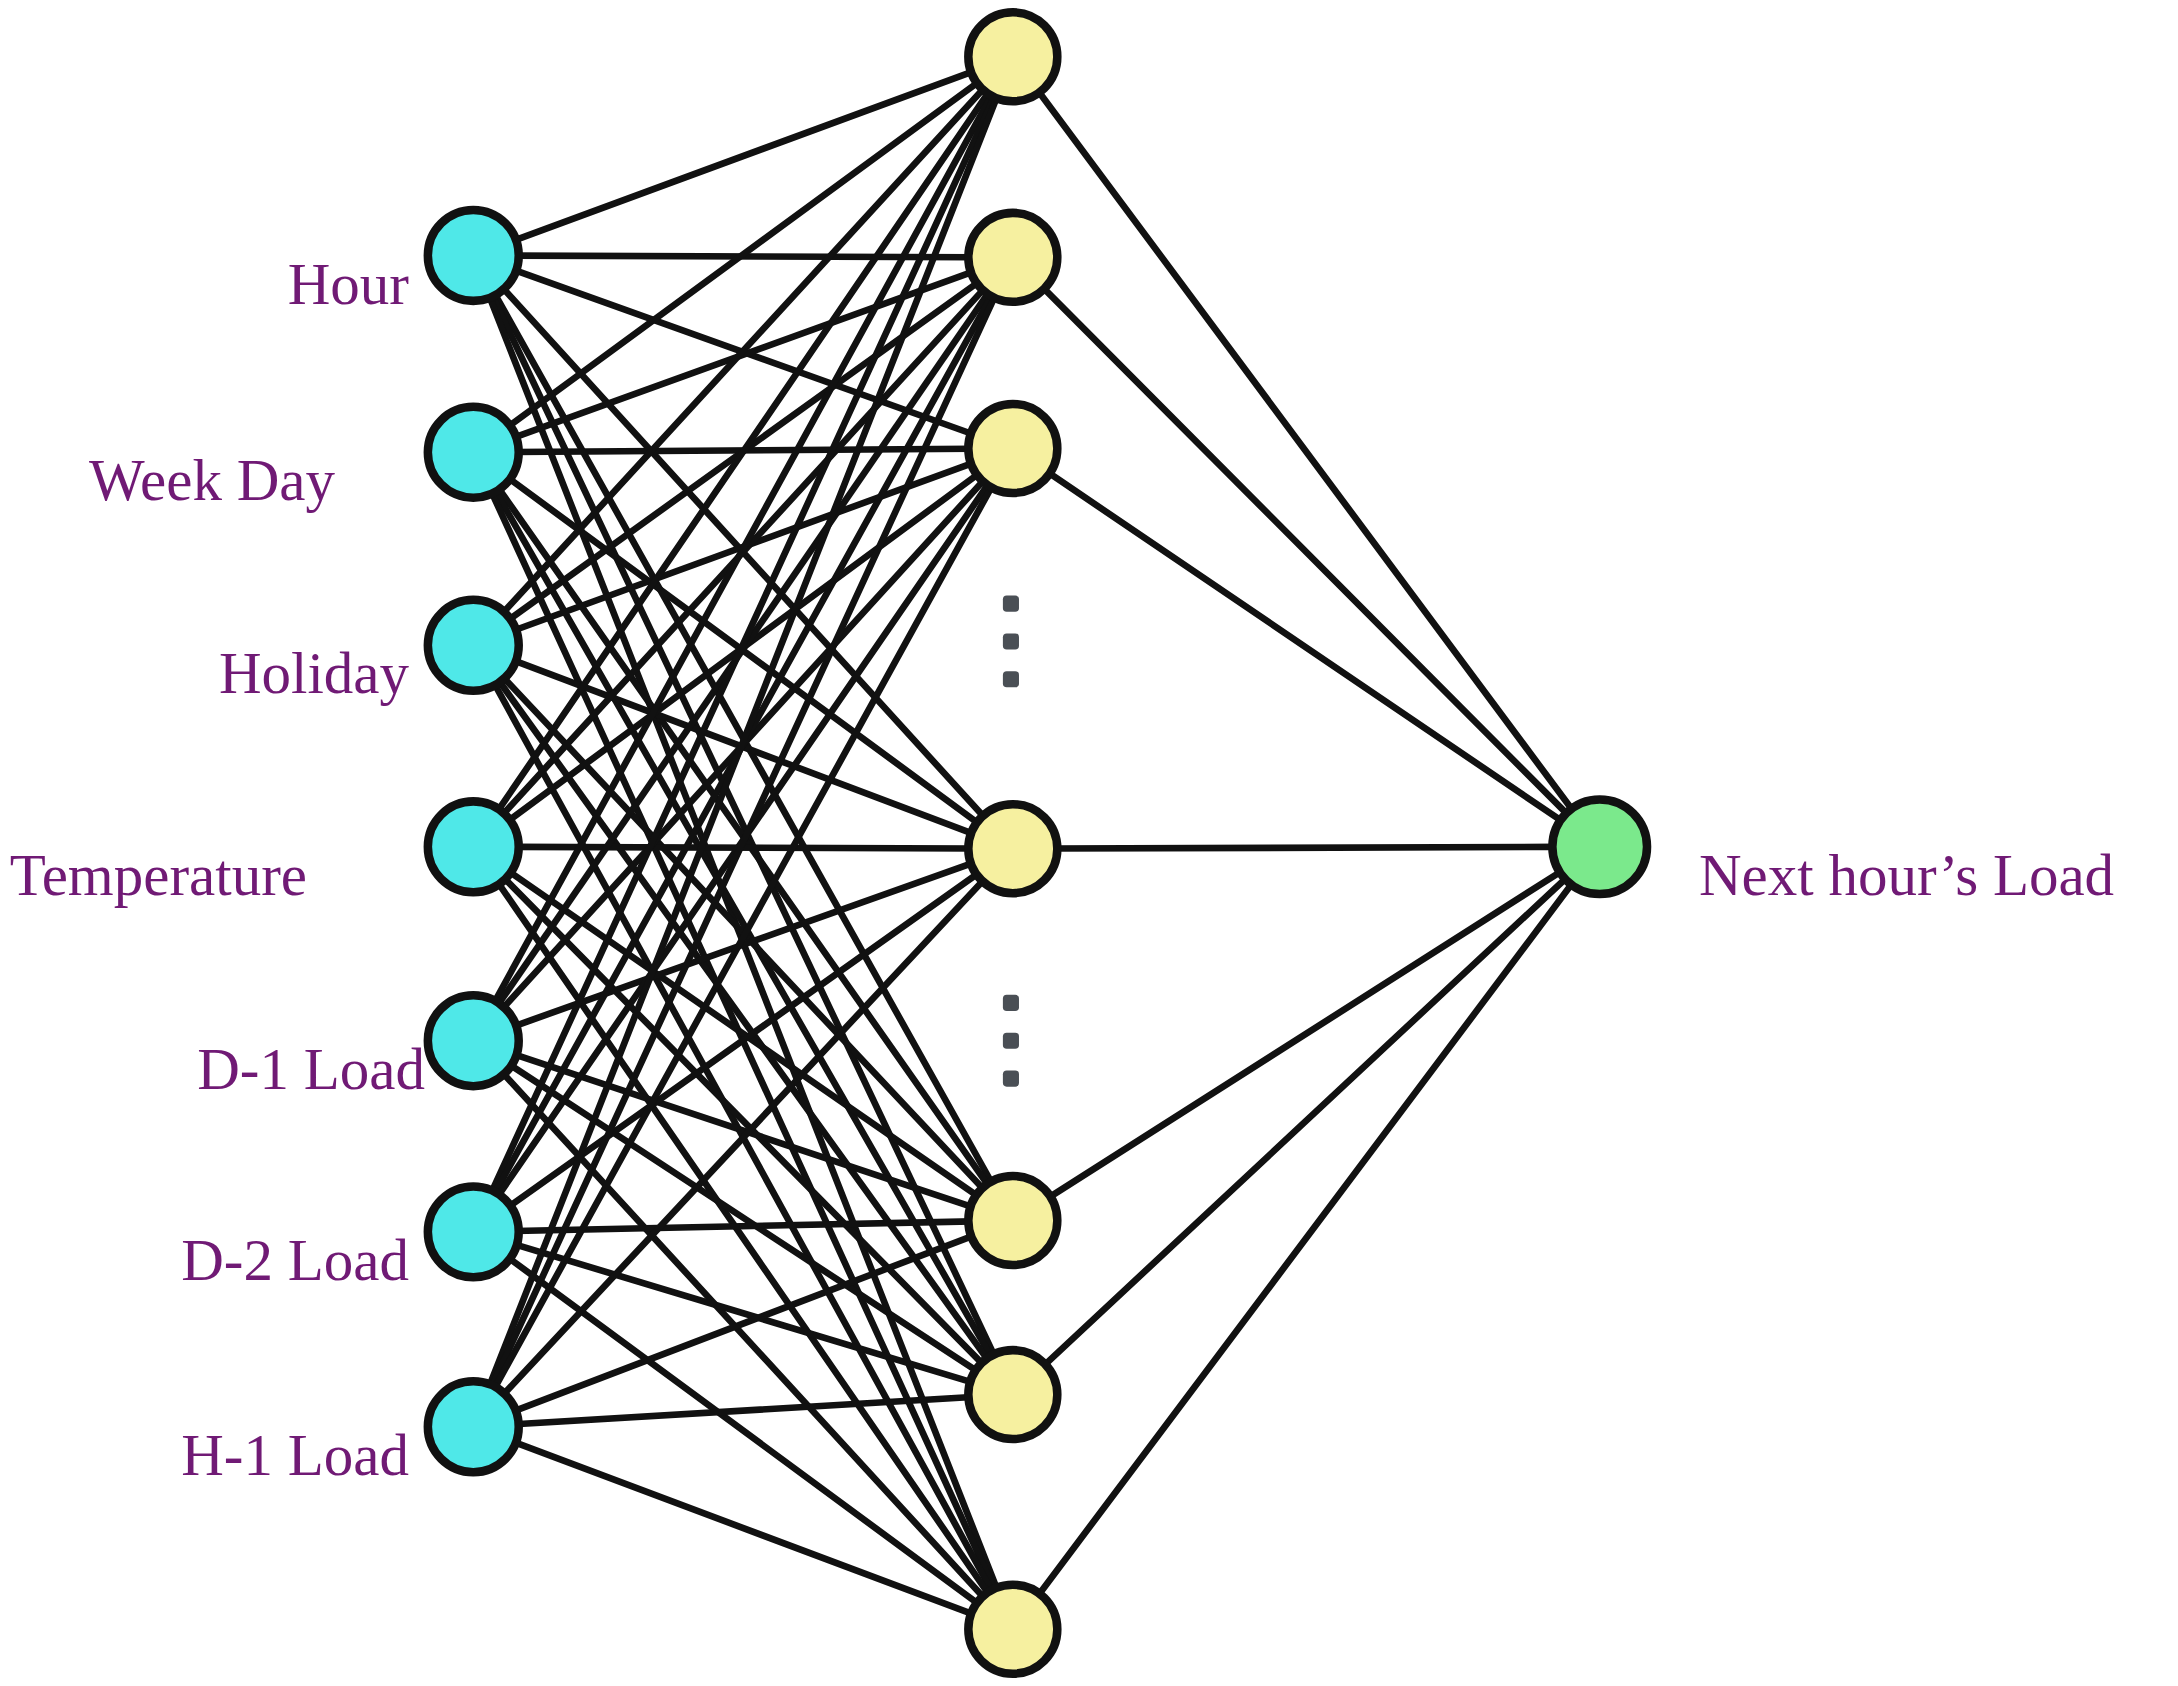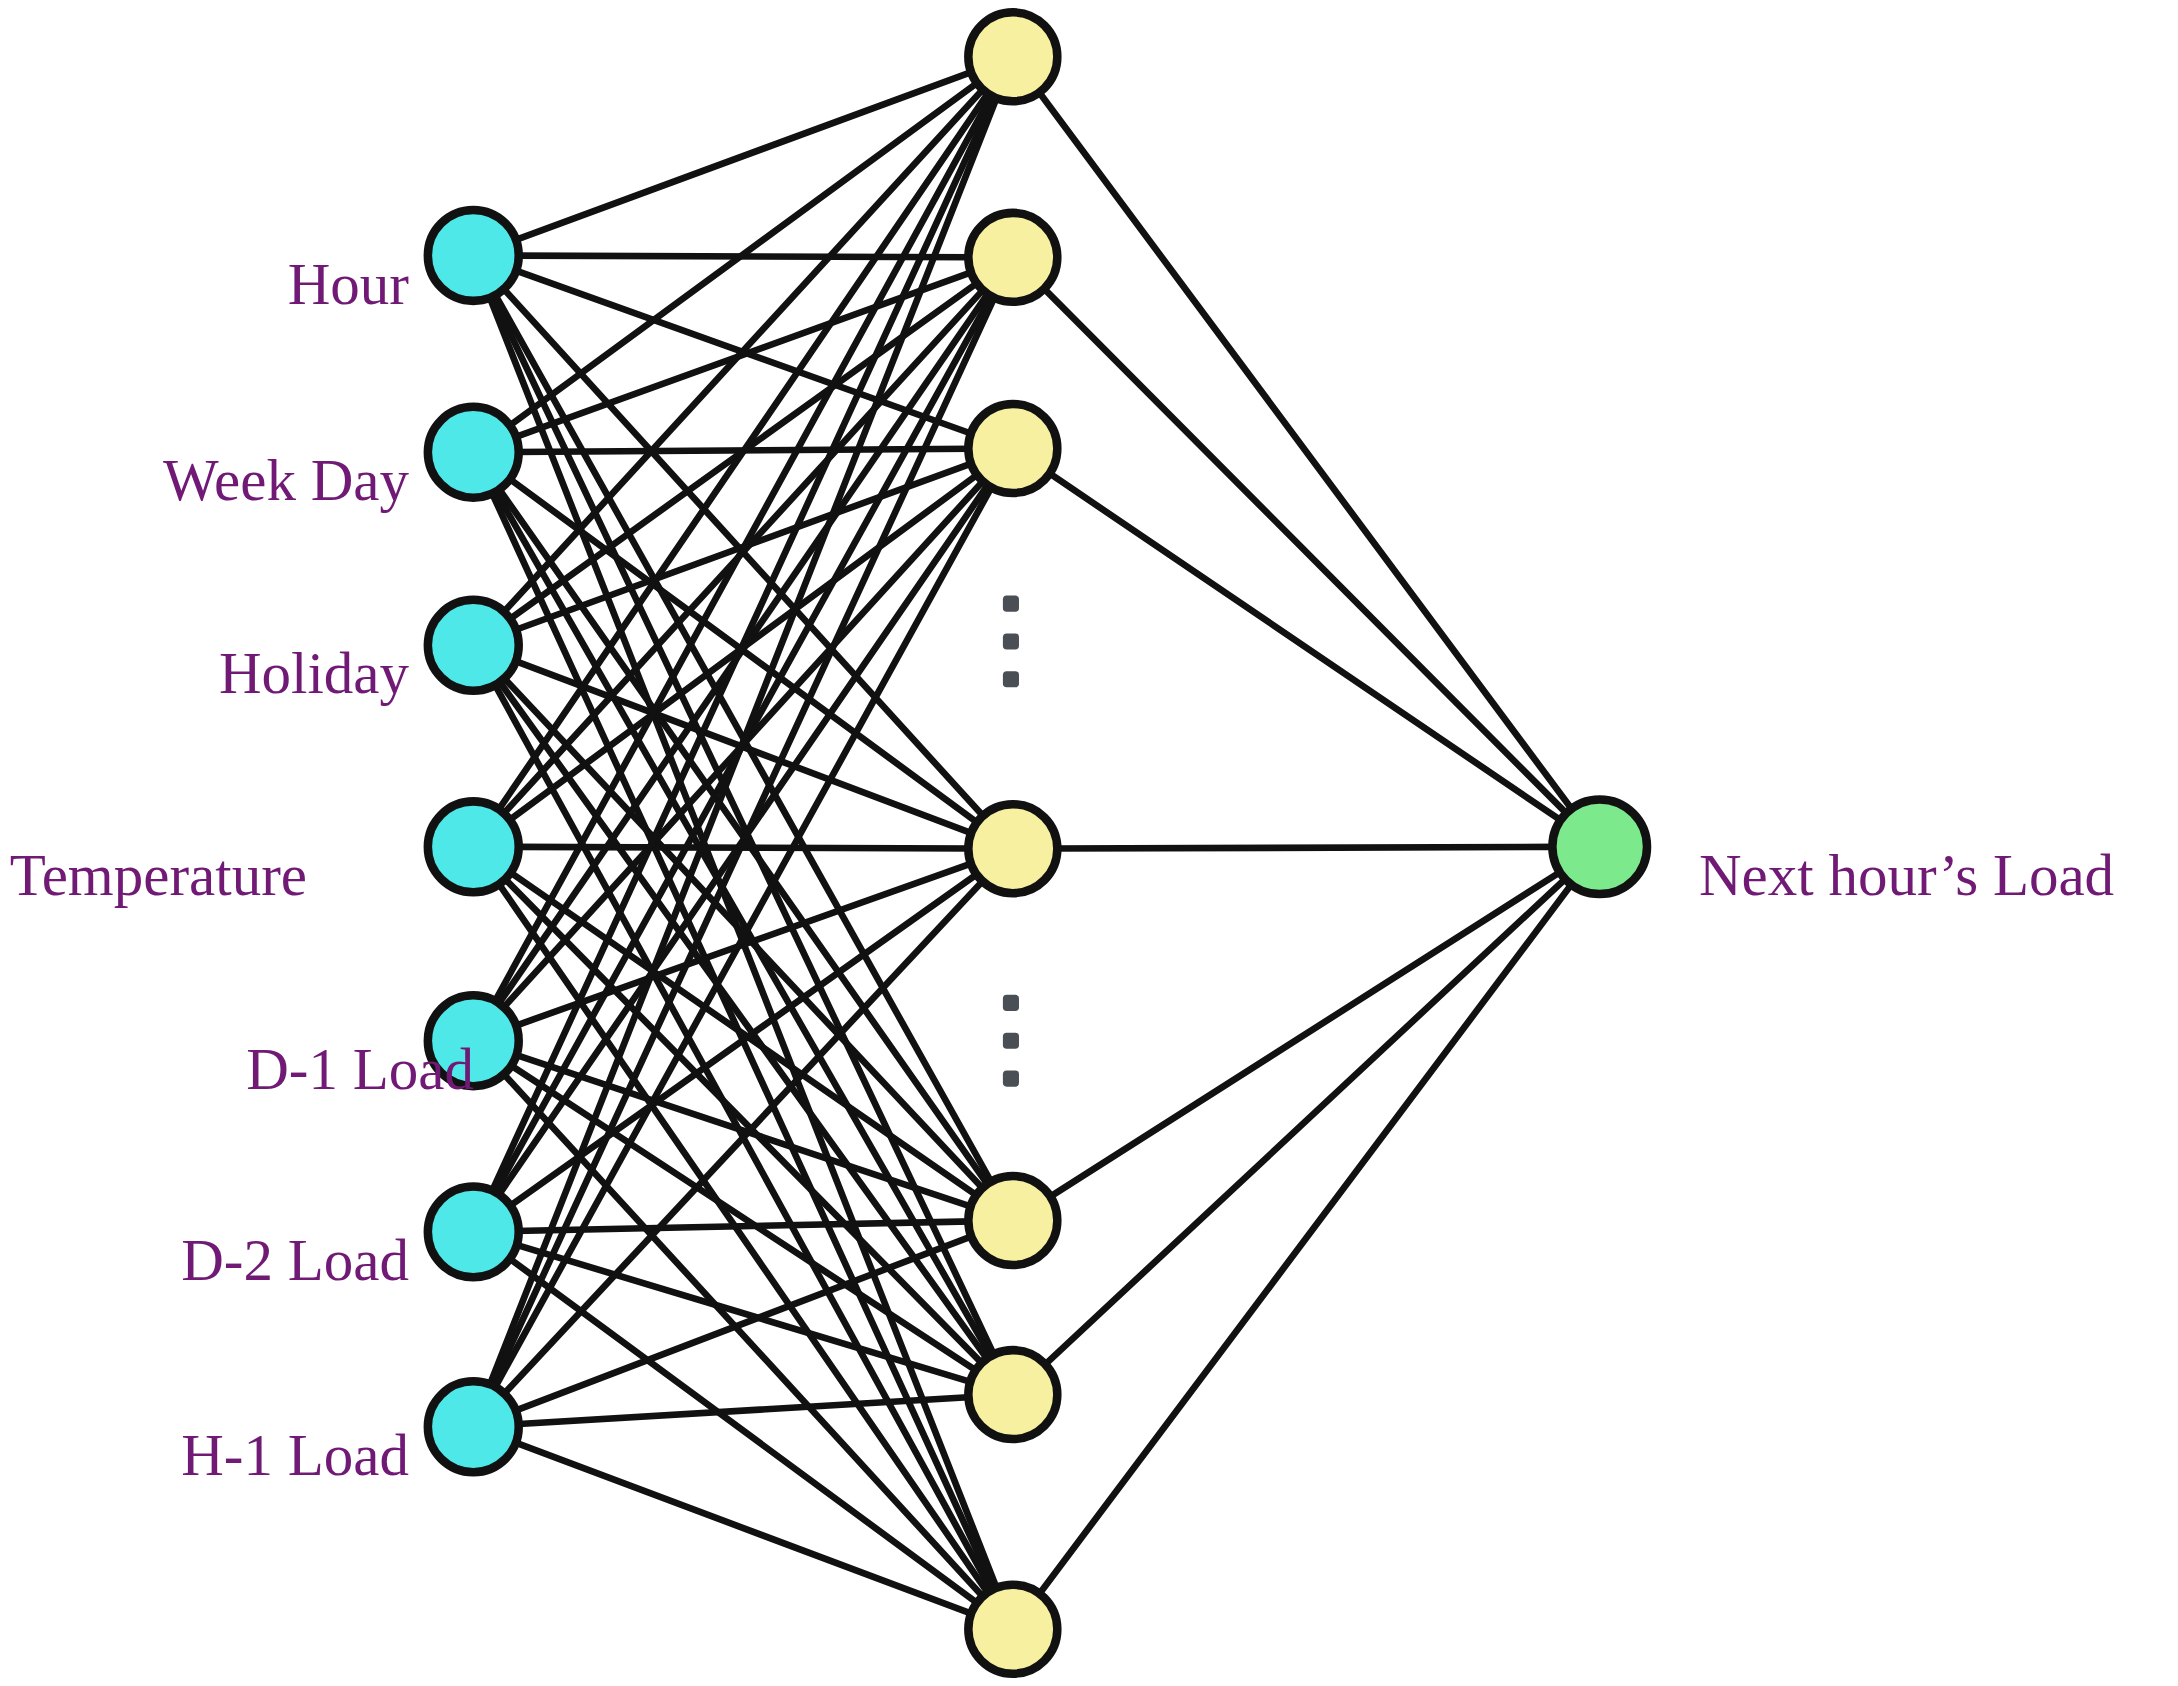--- a/index.html
+++ b/index.html
@@ -132,24 +132,24 @@
         <rect x="1059.5" y="669.5" width="17" height="17" rx="4" fill="#4A4F55"></rect>
         <rect x="1059.5" y="709.5" width="17" height="17" rx="4" fill="#4A4F55"></rect>
         <rect x="1059.5" y="1051.5" width="17" height="17" rx="4" fill="#4A4F55"></rect>
         <rect x="1059.5" y="1091.5" width="17" height="17" rx="4" fill="#4A4F55"></rect>
         <rect x="1059.5" y="1131.5" width="17" height="17" rx="4" fill="#4A4F55"></rect>
       </g>
   </svg>
 
   <div id="labels-input">
       <div class="node-label input-label" style="right: 1770px; top: 256px;">Hour</div>
-      <div class="node-label input-label" style="right: 1770px; top: 452px;">Week Day</div>
+      <div class="node-label input-label" style="right: 1844px; top: 452px;">Week Day</div>
       <div class="node-label input-label" style="right: 1770px; top: 645px;">Holiday</div>
       <div class="node-label input-label" style="right: 1872px; top: 847px;">Temperature</div>
-      <div class="node-label input-label" style="right: 1705px; top: 1041px;">D-1 Load</div>
+      <div class="node-label input-label" style="right: 1754px; top: 1041px;">D-1 Load</div>
       <div class="node-label input-label" style="right: 1770px; top: 1232px;">D-2 Load</div>
       <div class="node-label input-label" style="right: 1770px; top: 1427px;">H-1 Load</div>
     </div>
   <div id="labels-output">
       <div class="node-label output-label" style="left: 1699px; top: 847px;">Next hour’s Load</div>
     </div>
 
 </div>
 
 

